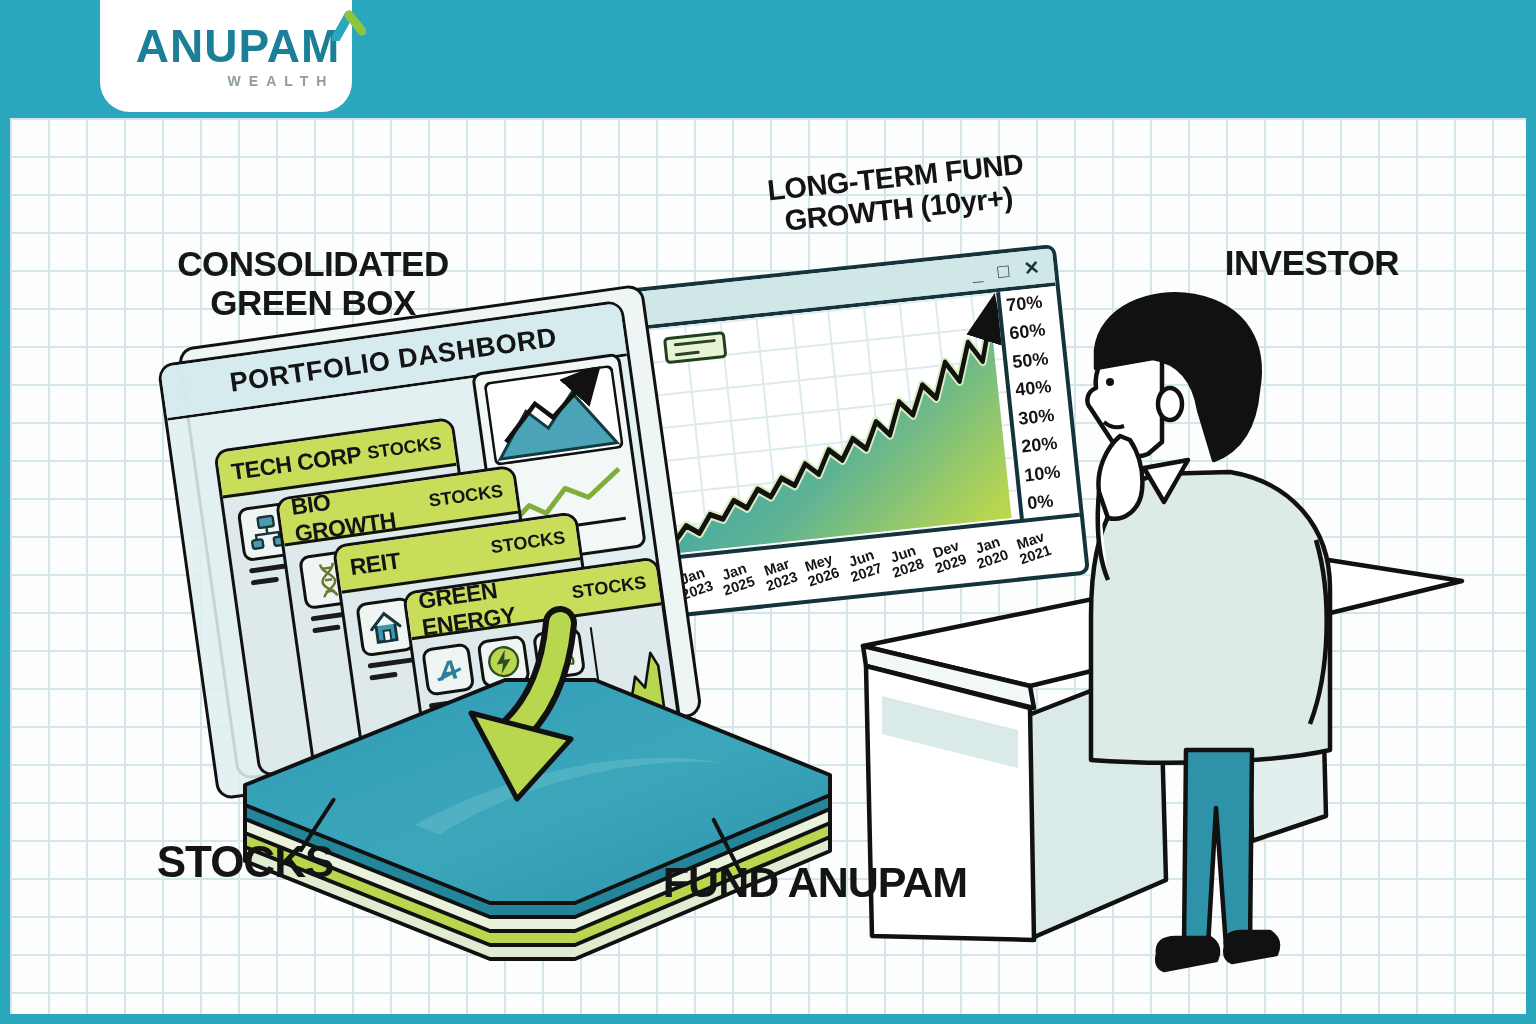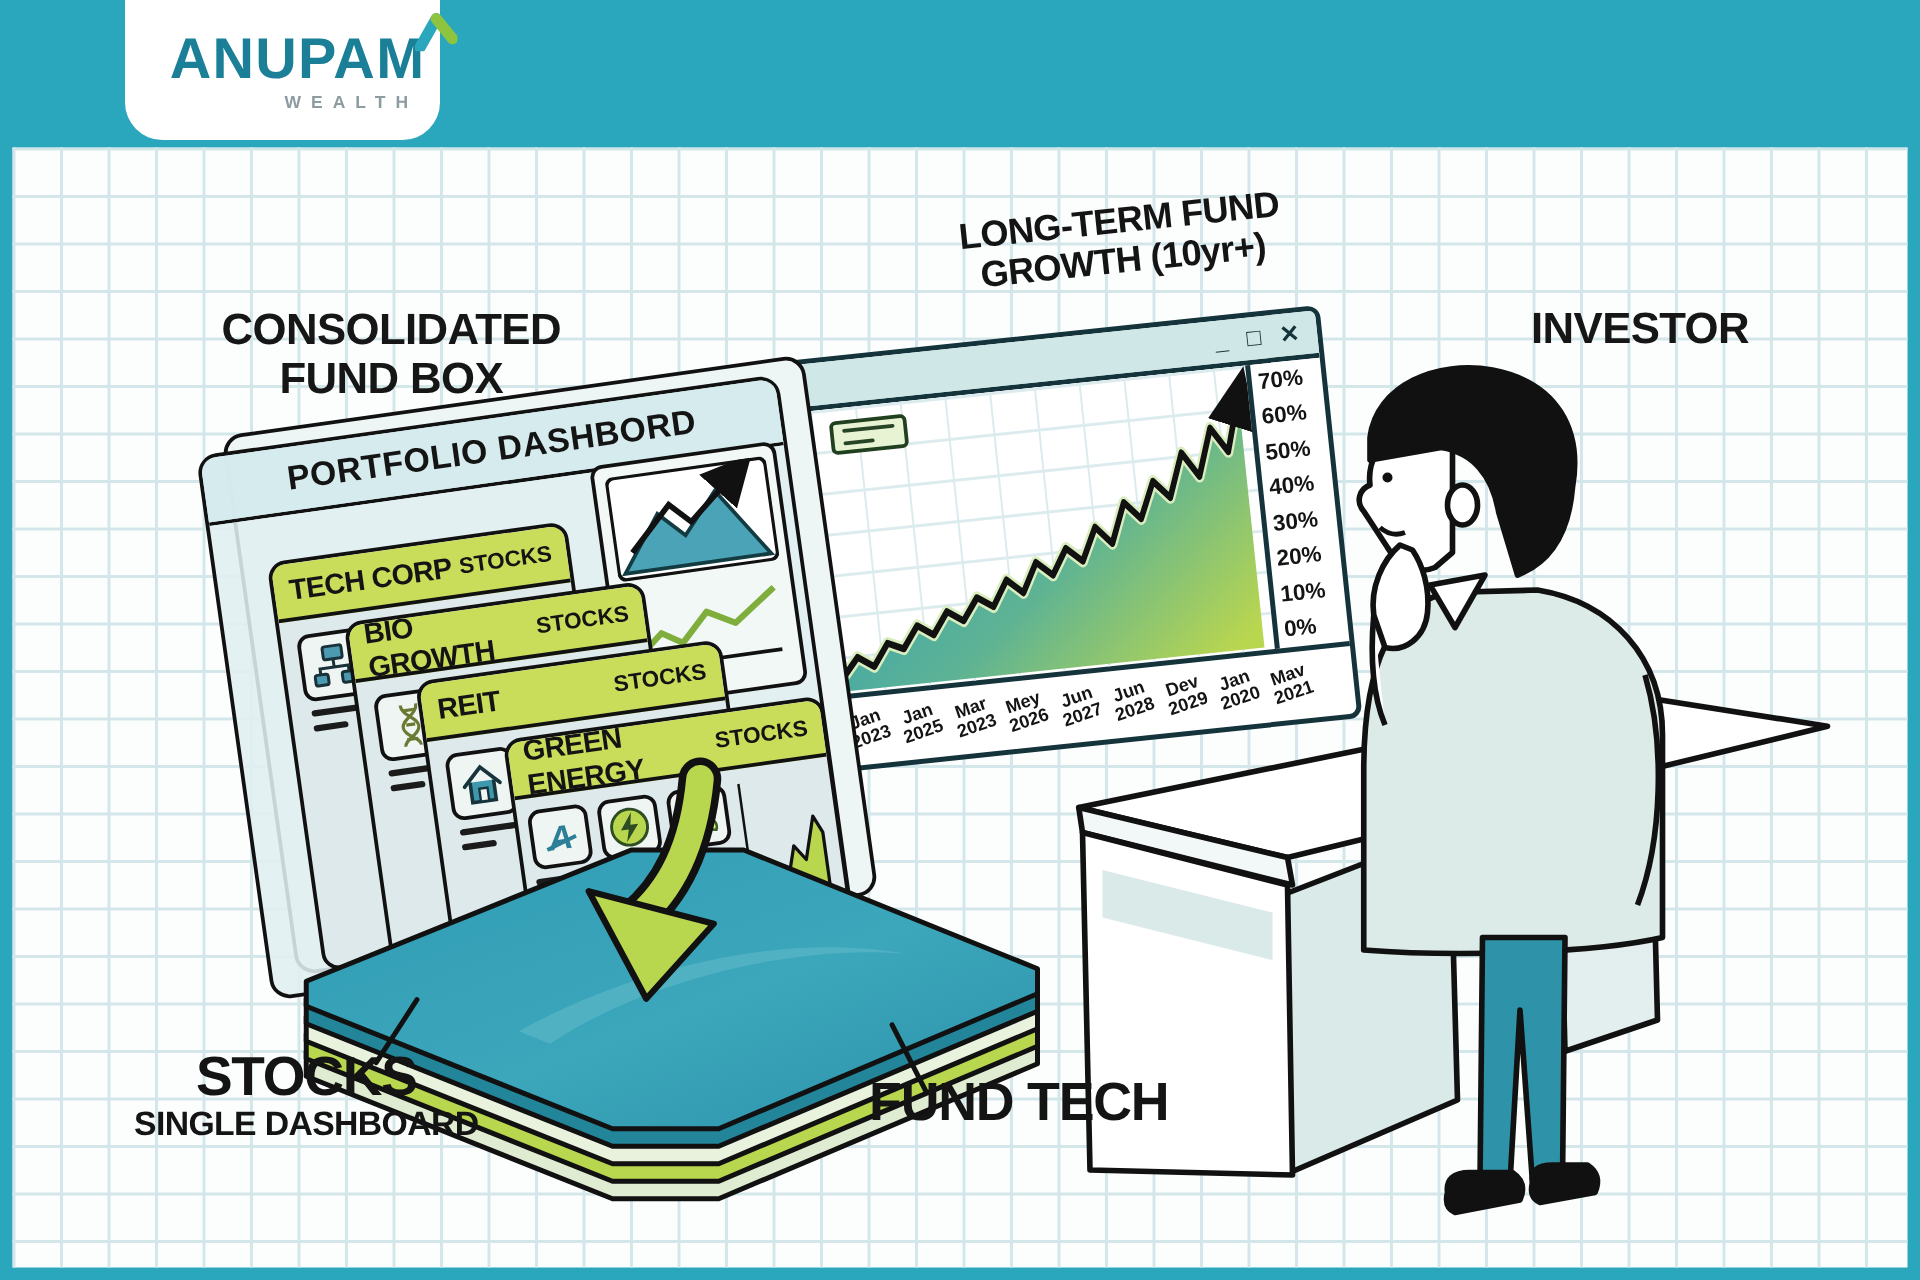--- a/index.html
+++ b/index.html
@@ -119,21 +119,21 @@
     <span>ANUPAM</span>
     <svg id="logo-chevron" width="34" height="32" viewBox="0 0 34 32">
       <path d="M4,29 L17,6" stroke="#2aa7bd" stroke-width="9" stroke-linecap="round" fill="none"></path>
       <path d="M17,6 L30,22" stroke="#8fc43f" stroke-width="9" stroke-linecap="round" fill="none"></path>
     </svg>
   </div>
   <div id="logo-sub">WEALTH</div>
 </div>
 
 <div id="consolidated" class="abs headline preline">CONSOLIDATED
-FUND BOX</div>
+GREEN BOX</div>
 <div id="investor" class="abs headline">INVESTOR</div>
 
 <div id="chart-title" class="abs">
   <div>LONG-TERM FUND</div>
   <div>GROWTH (10yr+)</div>
 </div>
 
 <div id="chart-window" class="abs">
   <div id="title-bar">
     <span class="ctl">_</span>
@@ -353,26 +353,25 @@
   <g>
     <path d="M355,-12 C350,42 332,78 302,102" fill="none" stroke="#111" stroke-width="34" stroke-linecap="round"></path>
     <path d="M355,-12 C350,42 332,78 302,102" fill="none" stroke="#b9d64f" stroke-width="22" stroke-linecap="round"></path>
     <polygon points="266,78 366,104 312,164" fill="#b9d64f" stroke="#111" stroke-width="5" stroke-linejoin="round"></polygon>
   </g>
 </svg>
 
 <div id="stocks-leader" class="abs leader"></div>
 <div id="stocks-callout" class="abs">
   <div class="t">STOCKS</div>
-  <div class="s">SINGLE DASHBOARD</div>
 </div>
 
 <div id="fund-leader" class="abs leader"></div>
 <div id="fund-callout" class="abs">
-  <div class="t">FUND TECH</div>
+  <div class="t">FUND ANUPAM</div>
 </div>
 
 <svg id="scene-svg" class="abs" viewBox="0 0 650 736">
   <g stroke="#111" stroke-width="4.5" stroke-linejoin="round">
 
     <g>
       <polygon points="388,318 462,293 468,528 394,553" fill="#e3efee"></polygon>
       <polygon points="168,428 302,376 308,592 174,650" fill="#d9eae8"></polygon>
       <polygon points="5,358 445,268 604,293 172,398" fill="#ffffff"></polygon>
       <polygon points="5,358 172,398 176,420 8,378" fill="#f2f8f8"></polygon>

